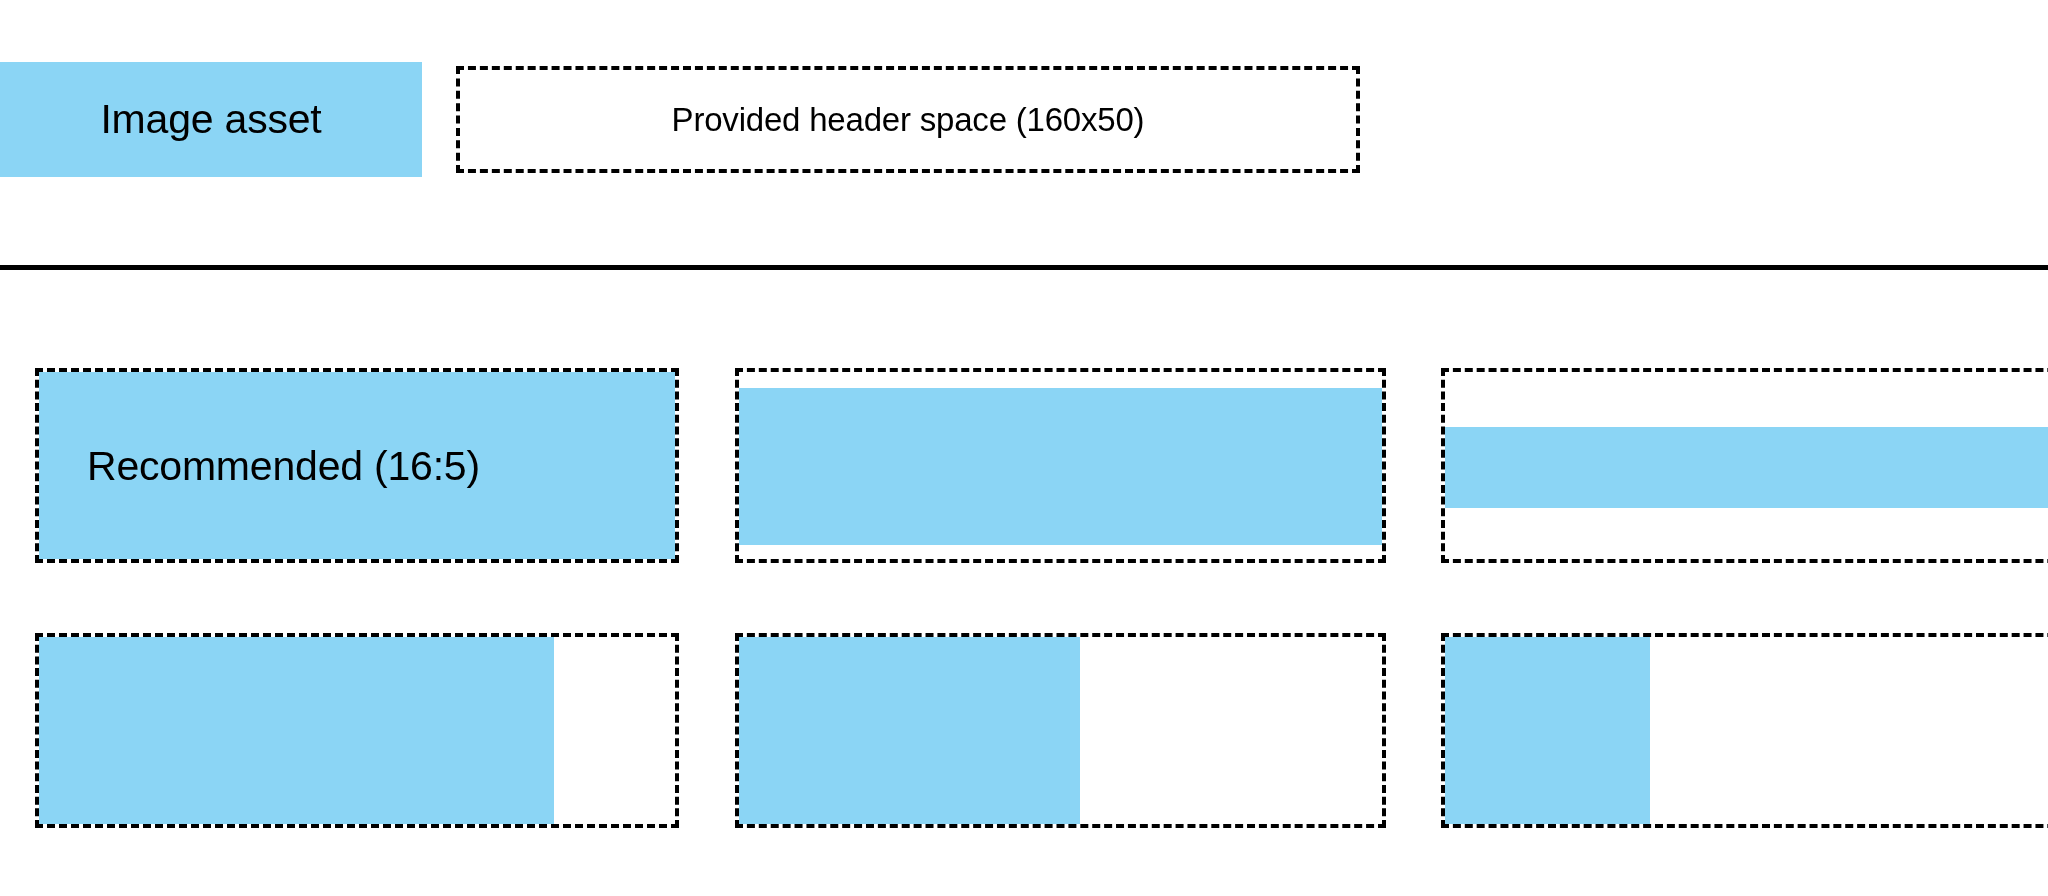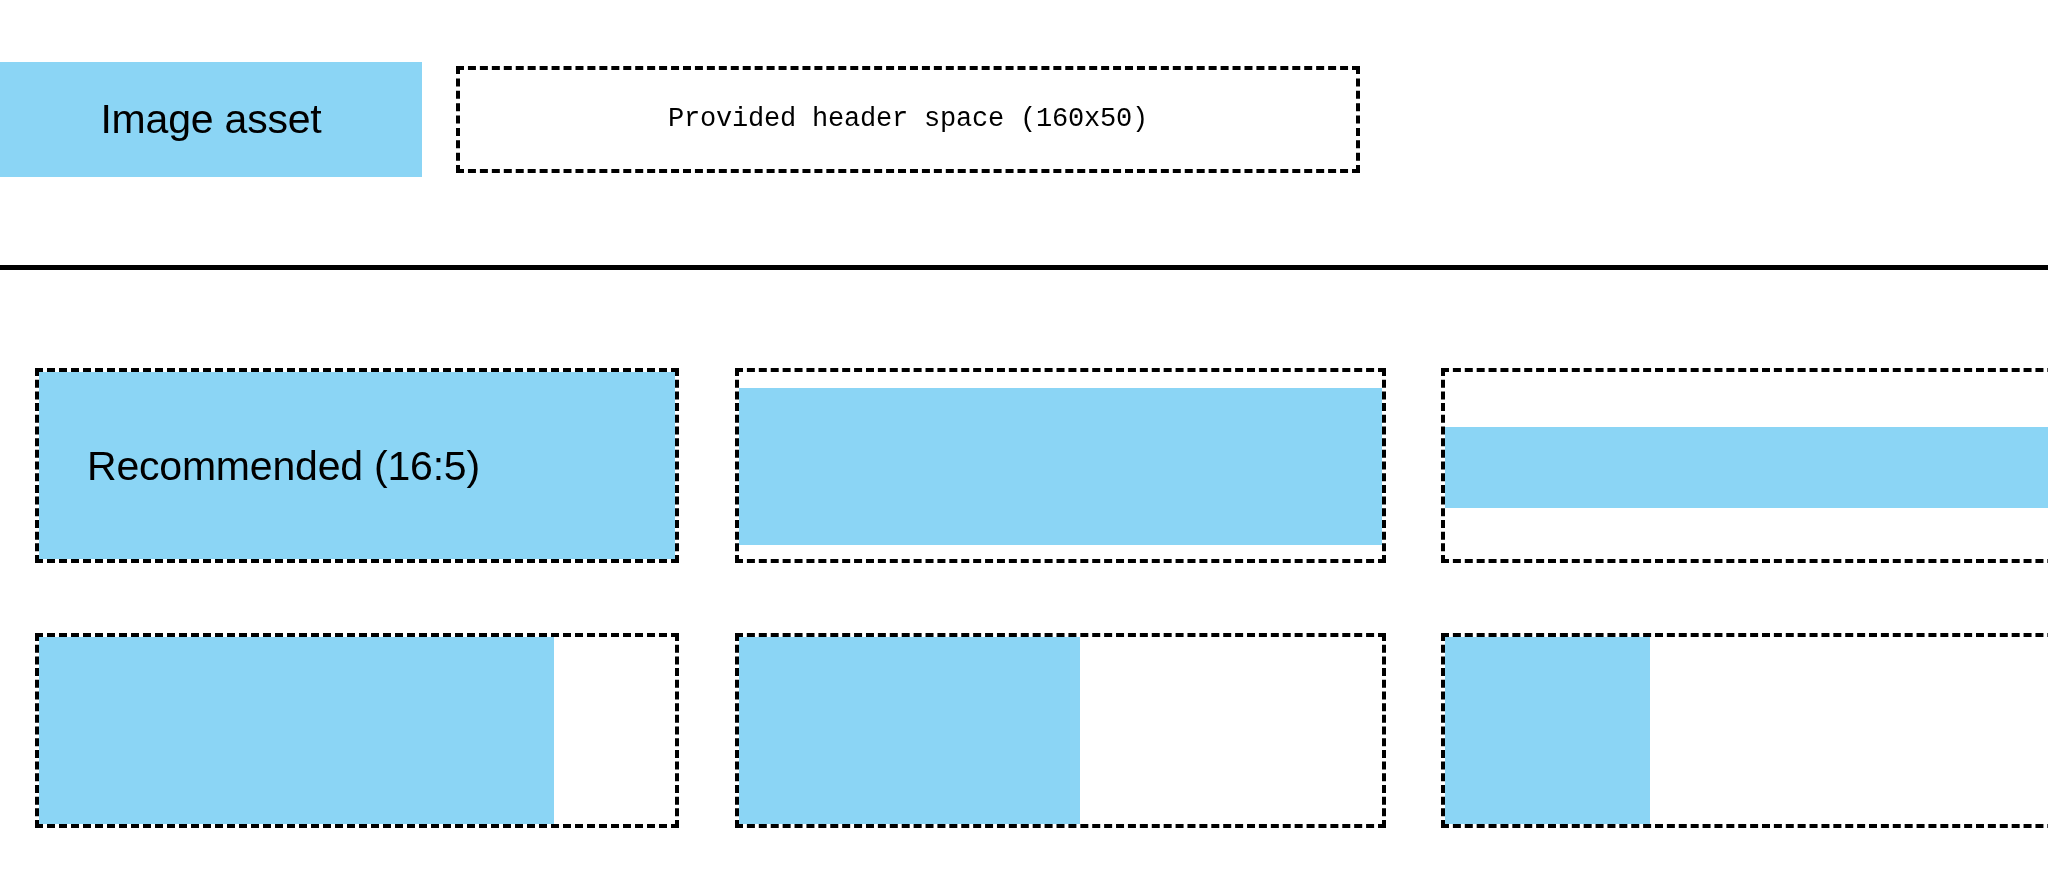--- a/index.html
+++ b/index.html
@@ -62,26 +62,25 @@
     width: 904px;
     height: 107px;
     border: 4px dashed #000000;
     box-sizing: border-box;
     display: flex;
     align-items: center;
     justify-content: center;
     background: #ffffff;
   }
   .header-slot .cap {
-    font-size: 27px;
+    font-size: 33px;
     line-height: 1;
     letter-spacing: -0.2px;
     color: #000;
     white-space: nowrap;
-    font-family: Liberation Mono, monospace;
   }
 
   .divider {
     position: absolute;
     left: 0;
     top: 265px;
     width: 2048px;
     height: 5px;
     background: #000000;
   }

